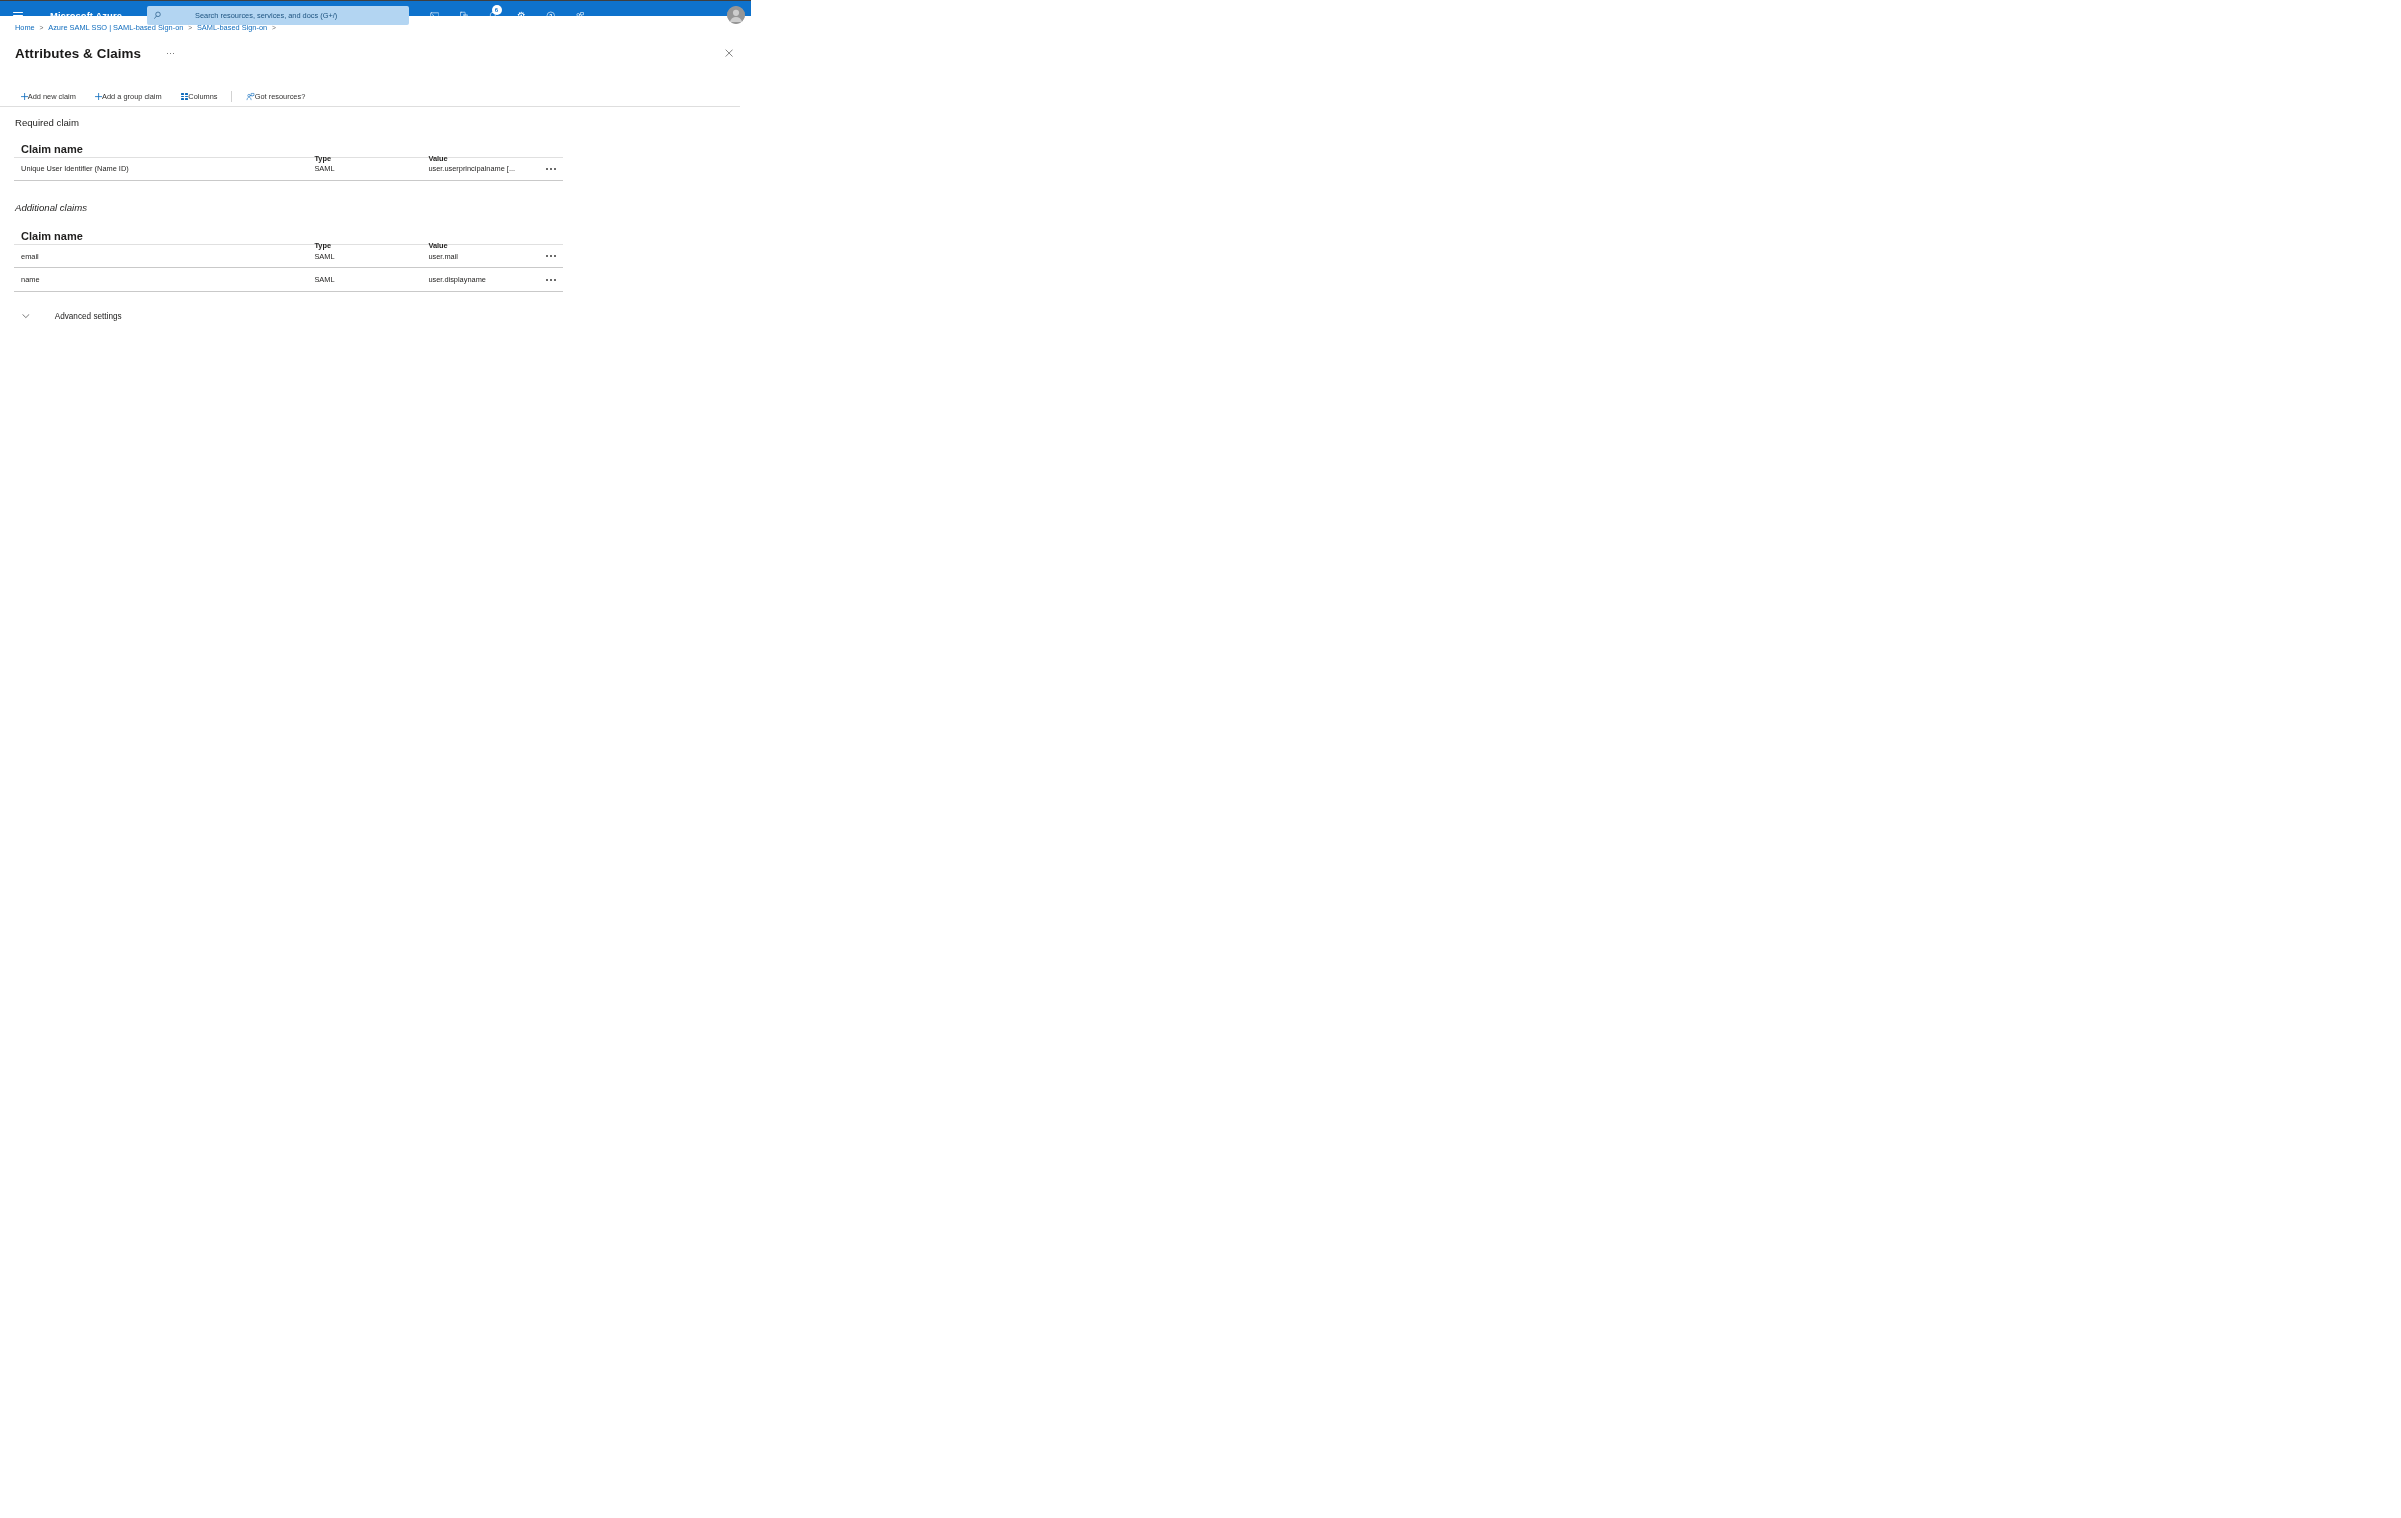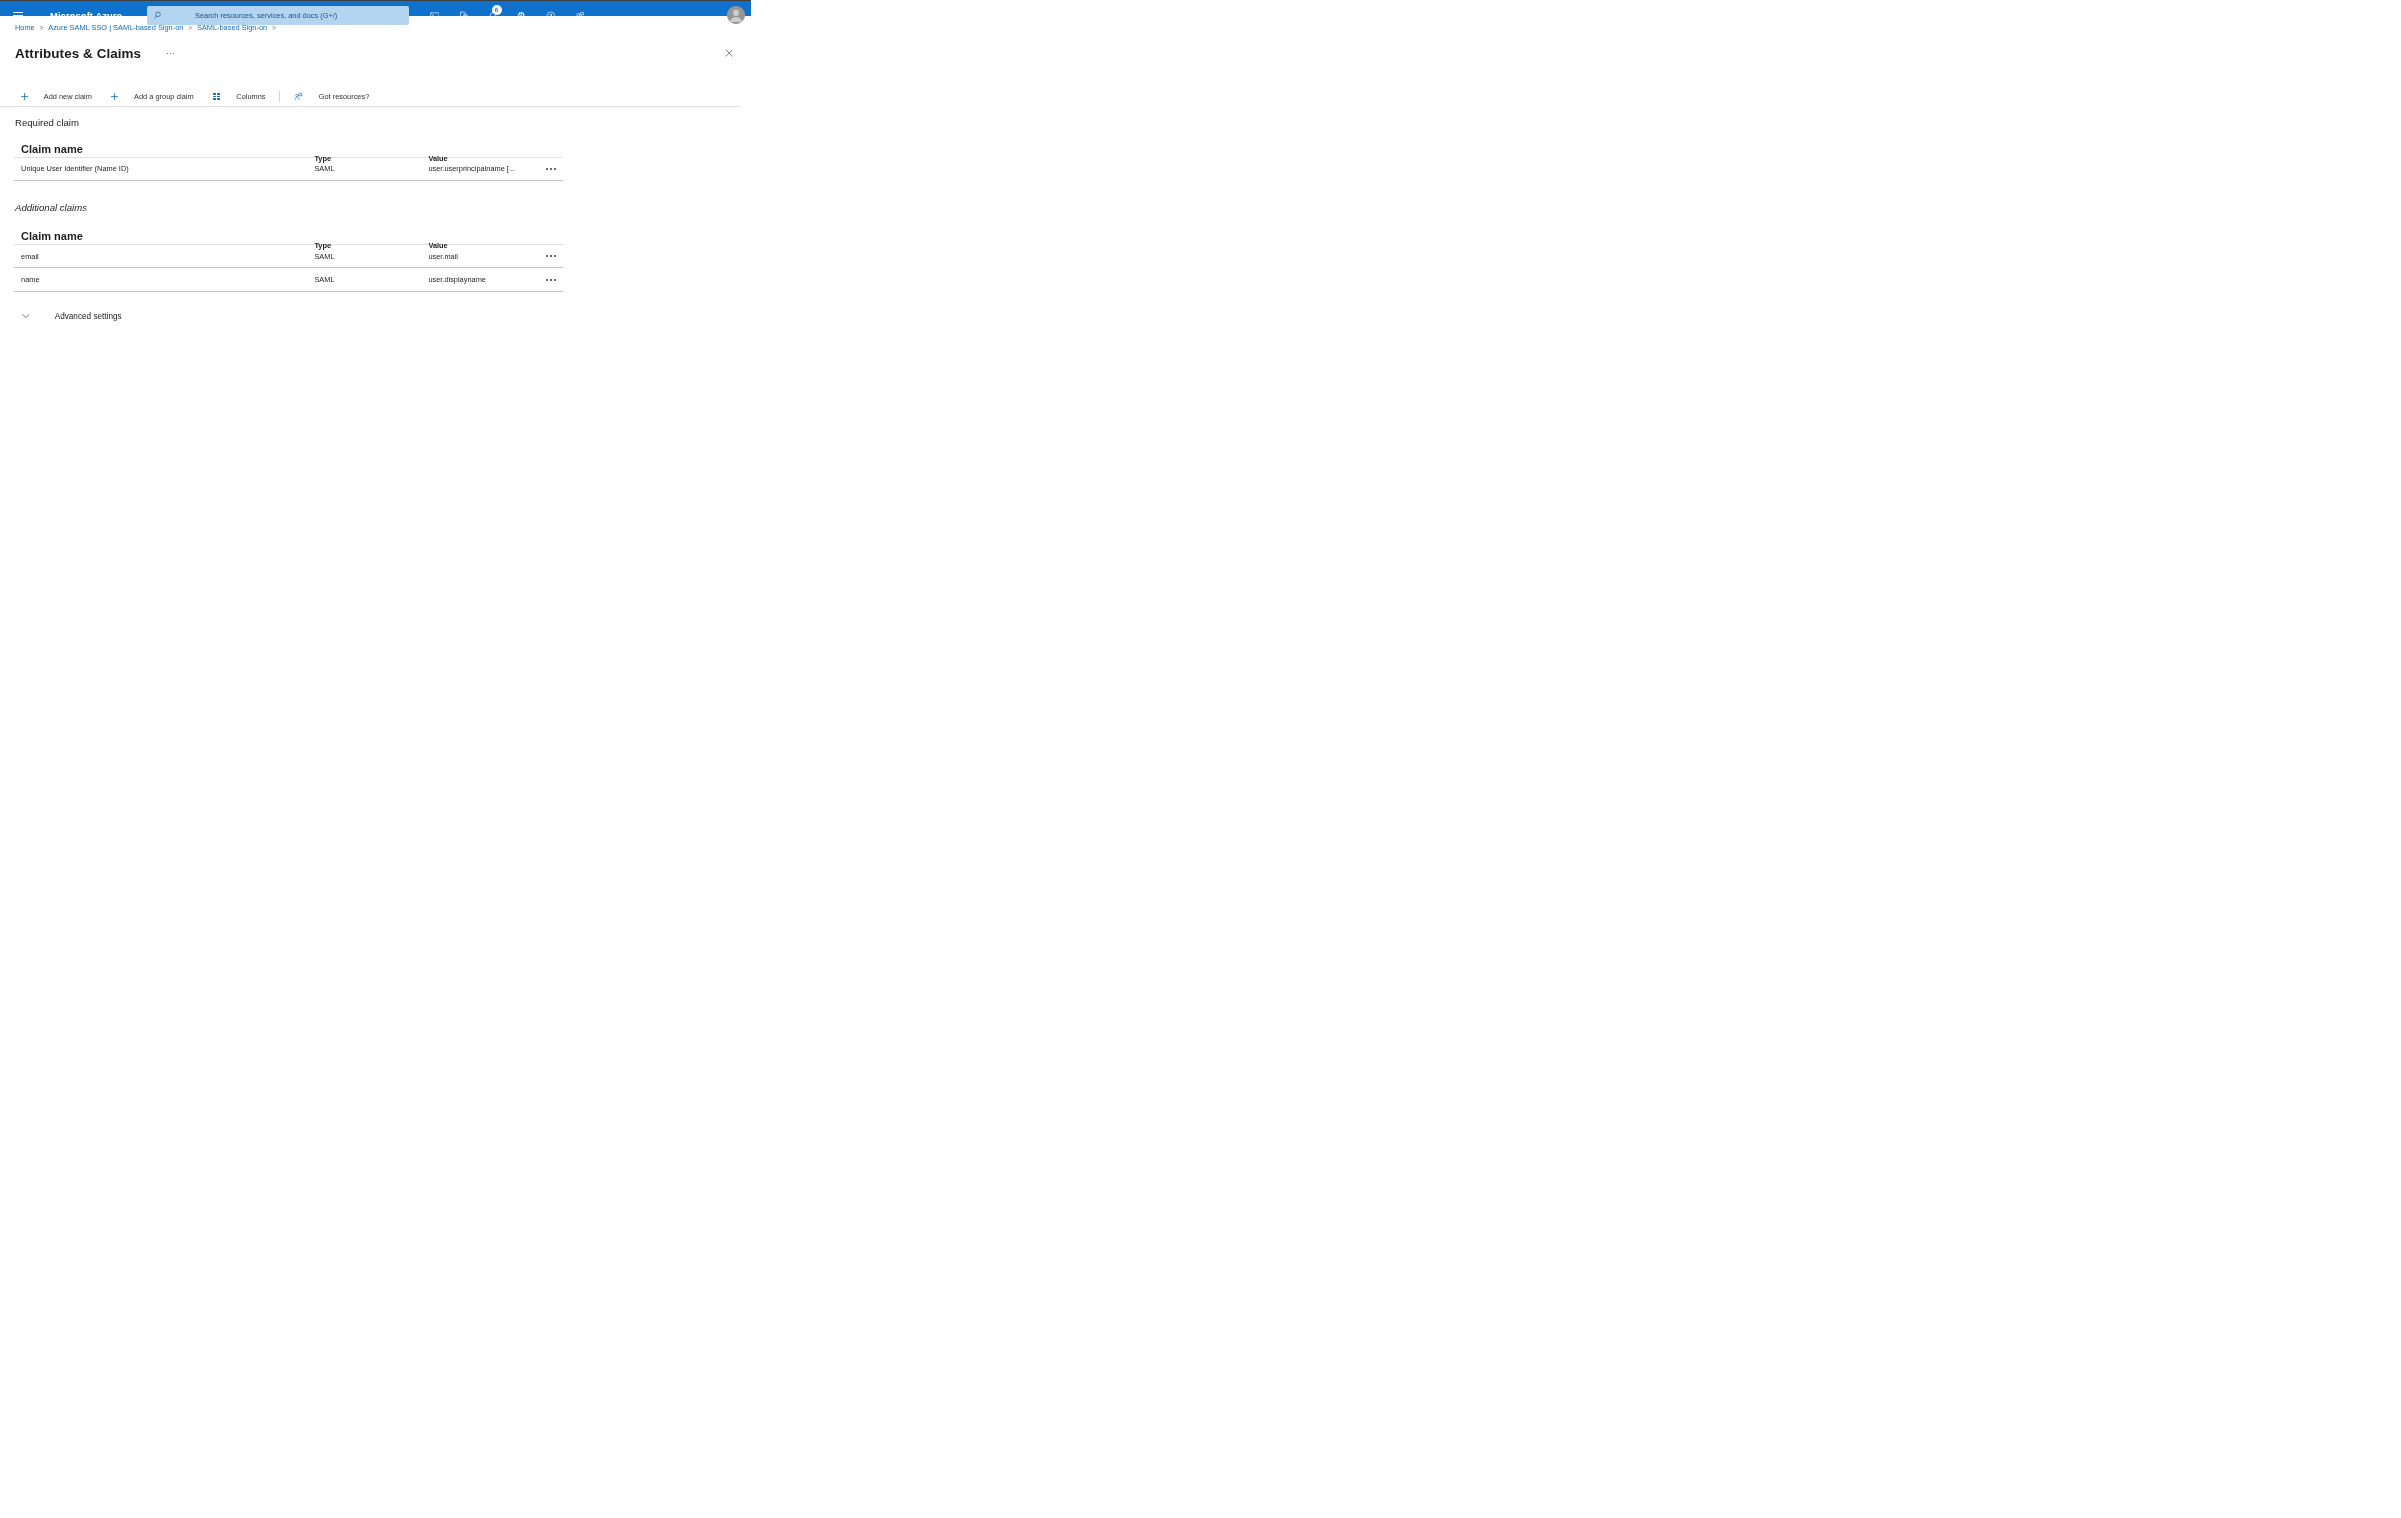--- a/index.html
+++ b/index.html
@@ -41,21 +41,21 @@
   .titlebar { position:relative; margin-top:10.6px; height:19px; display:flex; align-items:center; }
   .titlebar h1 { margin-left:15px; font-size:13.4px; font-weight:700; color:#1b1a19; letter-spacing:0.1px; }
   .title-menu { margin-left:23px; background:none; border:none; cursor:pointer; display:inline-flex; gap:1.4px; padding:2.9px; }
   .title-menu i { width:1.4px; height:1.4px; border-radius:50%; background:#4f4f4f; }
   .close-btn { position:absolute; right:16px; top:2.9px; width:12.5px; height:12.5px; background:none; border:none; cursor:pointer;
                display:flex; align-items:center; justify-content:center; }
 
   
   .toolbar { margin-top:24px; height:20px; display:flex; align-items:center; padding-left:14.4px;
              border-bottom:1px solid #dedede; width:740px; }
-  .cmd { display:flex; align-items:center; gap:16px; background:none; border:none; cursor:pointer;
+  .cmd { display:flex; align-items:center; gap:0; background:none; border:none; cursor:pointer;
          padding:0 6.2px; height:17.3px; font-family:"Liberation Sans",sans-serif; font-size:7.4px; color:#323130; }
   .cmd + .cmd { margin-left:6.7px; }
   .columns-ico { display:grid; grid-template-columns:3.1px 3.1px; grid-auto-rows:1.5px; gap:1.1px 1.4px; }
   .columns-ico i { background:#0f6cbd; border-radius:0.5px; }
   .tb-divider { width:0.5px; height:10.6px; background:#d2d2d2; margin:0 7.7px; }
 
   
   .section-heading { margin:0 0 0 15px; font-size:9.6px; font-weight:400; color:#252423; line-height:12.5px; }
   .sh-1 { margin-top:10px; }
   .sh-2 { margin-top:21px;font-style:italic; }

